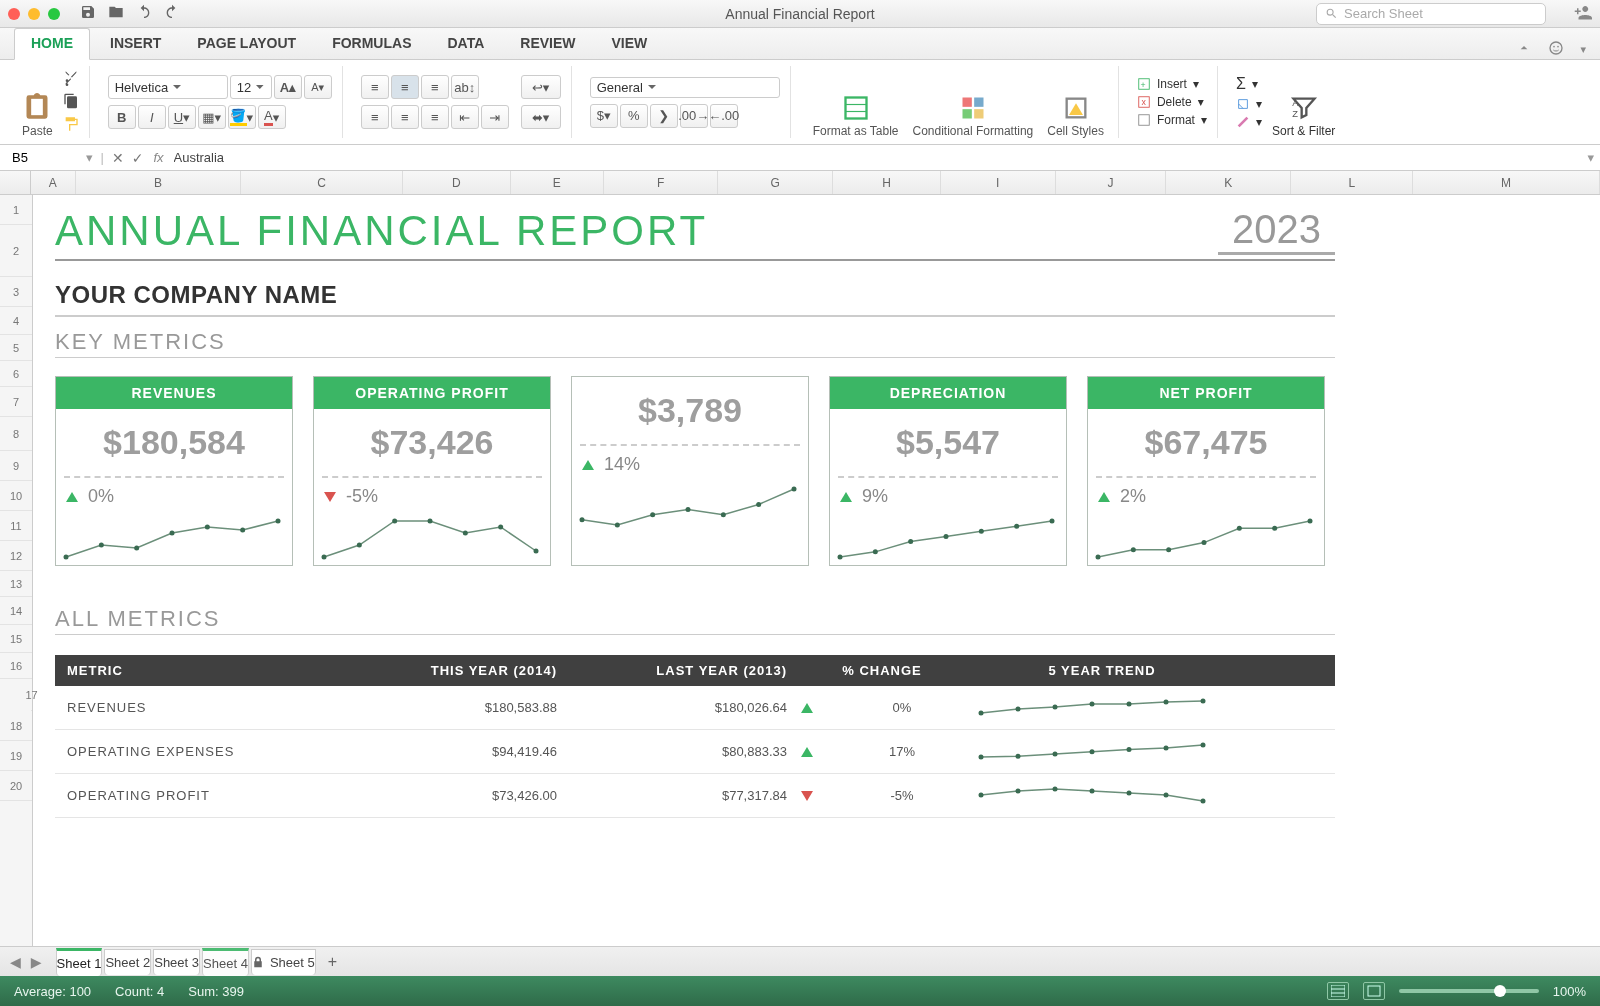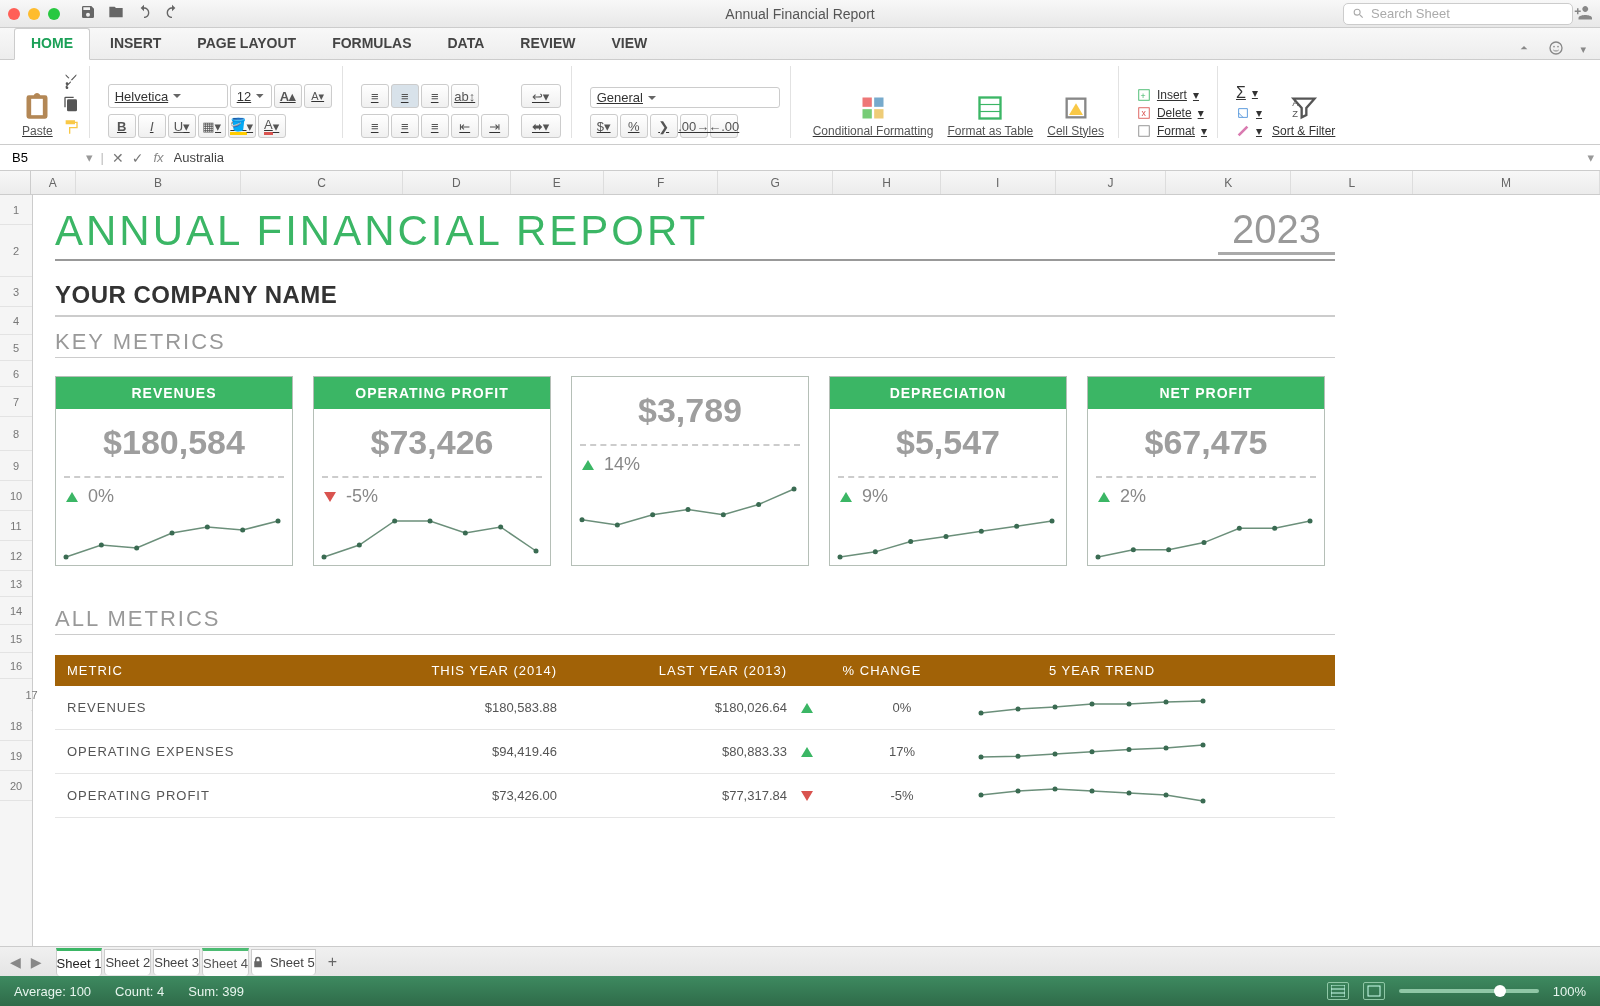--- a/index.html
+++ b/index.html
@@ -25,21 +25,21 @@
     position: relative;
   }
   .traffic { display:flex; gap:8px; }
   .traffic span { width:12px; height:12px; border-radius:50%; display:inline-block; }
   .tl-red { background:#ff5f57; }
   .tl-yellow { background:#febc2e; }
   .tl-green { background:#28c840; }
   .qat { display:flex; gap:12px; margin-left:20px; color:#555; }
   .qat svg { width:16px; height:16px; }
   .doc-title { position:absolute; left:50%; transform:translateX(-50%); color:#555; font-size:14px; }
-  .search-wrap { margin-left:auto; display:flex; align-items:center; gap:1px;justify-content:flex-end; }
+  .search-wrap { margin-left:auto; display:flex; align-items:center; gap:28px;justify-content:flex-end; }
   .search-box { width:230px; height:22px; border:1px solid #ccc; border-radius:5px; background:#fff; display:flex; align-items:center; padding:0 8px; color:#aaa; gap:6px;}
   .search-box svg { width:13px; height:13px; }
   .adduser svg { width:18px; height:18px; color:#888; }
 
   
   .ribbon-tabs {
     height: 32px;
     display:flex;
     align-items:flex-end;
     padding-left: 14px;
@@ -54,21 +54,21 @@
 
   
   .ribbon {
     height: 85px;
     background:#fff;
     border-bottom:1px solid #ccc;
     display:flex;
     padding: 6px 8px;
     gap: 8px;
   }
-  .rgroup { border-right:1px solid #e2e2e2; padding:0 10px; display:flex; align-items:flex-end; gap:6px;text-decoration:underline; }
+  .rgroup { border-right:1px solid #e2e2e2; padding:0 10px; display:flex; align-items:center; gap:6px; }
   .rgroup:last-child { border-right:none; }
   .bigbtn { display:flex; flex-direction:column; align-items:center; justify-content:flex-end; gap:3px; color:#555; font-size:12px; padding:0 4px; height:72px; }
   .bigbtn svg { width:28px; height:28px; }
   .smallbtns { display:flex; flex-direction:column; gap:4px; }
   .smallbtns svg { width:16px; height:16px; color:#555; }
   .dd { display:inline-flex; align-items:center; border:1px solid #ccc; background:#fff; padding:2px 6px; border-radius:3px; color:#333; gap:4px; }
   .dd svg { width:10px; height:10px; }
   .iconbtn { width:28px; height:24px; display:inline-flex; align-items:center; justify-content:center; border:1px solid #ccc; border-radius:3px; background:linear-gradient(#fff,#f0f0f0); color:#555;}
   .iconbtn.active { background:#d8e2ea; }
   .iconrow { display:flex; gap:2px; }
@@ -114,21 +114,21 @@
   .card { width:238px; border:1px solid #b5bfb7;}
   .card-h { background:#3bb665; color:#fff; text-align:center; padding:8px 4px; font-size:14px; letter-spacing:1px; font-weight:600;}
   .card-val { text-align:center; font-size:34px; color:#9e9e9e; font-weight:600; padding:14px 0;}
   .card-sep { border-top:2px dashed #ccc; margin:0 8px;}
   .card-foot { display:flex; align-items:center; gap:10px; padding:8px 10px 4px; color:#888; font-size:18px;}
   .arrow-up { width:0;height:0;border-left:6px solid transparent;border-right:6px solid transparent;border-bottom:10px solid #3bb665;}
   .arrow-down { width:0;height:0;border-left:6px solid transparent;border-right:6px solid transparent;border-top:10px solid #d9534f;}
   .spark { height:54px; padding:2px 6px 6px;}
 
   .table { margin-top:20px; width:1280px;}
-  .thead { background:#a16207; color:#fff; display:flex; padding:8px 12px; font-weight:400; letter-spacing:1px;}
+  .thead { background:#404040; color:#fff; display:flex; padding:8px 12px; font-weight:700; letter-spacing:1px;}
   .th1{width:280px;text-align:left;} .th2{width:210px;text-align:right;} .th3{width:230px;text-align:right;} .th4{width:190px;text-align:center;} .th5{width:250px;text-align:center;}
   .trow { display:flex; padding:7px 12px; border-bottom:1px solid #e5e5e5; color:#555; align-items:center;}
   .td1{width:280px;letter-spacing:1px;} .td2{width:210px;text-align:right;} .td3{width:230px;text-align:right;} .td4{width:40px;display:flex;justify-content:center;} .td4b{width:150px;text-align:center;} .td5{width:250px;}
 
   
   .tabbar { height:30px; background:linear-gradient(#f0f0f0,#e5e5e5); border-top:1px solid #ccc; display:flex; align-items:center; padding:0 6px; gap:2px;}
   .nav-arrows { display:flex; gap:2px; color:#888; margin-right:8px;}
   .nav-arrows span { font-size:14px; padding:2px 4px;}
   .stab { padding:5px 0; background:#fff; border:1px solid #ccc; border-bottom:none; font-size:13px; color:#444; border-radius:0 0 4px 4px; display:flex; align-items:center; gap:6px;}
   .stab.active { border-top:3px solid #3bb665; color:#222;}
@@ -295,34 +295,34 @@
         <span class="iconbtn">❯</span>
         <span class="iconbtn">.00→</span>
         <span class="iconbtn">←.00</span>
       </div>
     </div>
   </div>
 
   <div class="rgroup">
     <div class="bigbtn">
       <svg viewBox="0 0 24 24">
+          <rect x="3" y="3" width="18" height="18" fill="none" stroke="#3bb665" stroke-width="2"></rect>
+          <line x1="3" y1="9" x2="21" y2="9" stroke="#3bb665"></line>
+          <line x1="3" y1="15" x2="21" y2="15" stroke="#3bb665"></line>
+        </svg>
+      <span style="text-align:center;line-height:1.1">Format as Table</span>
+    </div>
+    <div class="bigbtn">
+      <svg viewBox="0 0 24 24">
           <rect x="3" y="3" width="8" height="8" fill="#e77"></rect>
           <rect x="13" y="3" width="8" height="8" fill="#7ac"></rect>
           <rect x="3" y="13" width="8" height="8" fill="#7c7"></rect>
           <rect x="13" y="13" width="8" height="8" fill="#ec7"></rect>
         </svg>
       <span style="text-align:center;line-height:1.1">Conditional Formatting</span>
-    </div>
-    <div class="bigbtn">
-      <svg viewBox="0 0 24 24">
-          <rect x="3" y="3" width="18" height="18" fill="none" stroke="#3bb665" stroke-width="2"></rect>
-          <line x1="3" y1="9" x2="21" y2="9" stroke="#3bb665"></line>
-          <line x1="3" y1="15" x2="21" y2="15" stroke="#3bb665"></line>
-        </svg>
-      <span style="text-align:center;line-height:1.1">Format as Table</span>
     </div>
     <div class="bigbtn">
       <svg viewBox="0 0 24 24">
           <rect x="4" y="4" width="16" height="16" fill="none" stroke="#888" stroke-width="2"></rect>
           <path d="M6 18l6-10 6 10z" fill="#f9c846"></path>
         </svg>
       <span style="text-align:center;line-height:1.1">Cell Styles</span>
     </div>
   </div>
 

